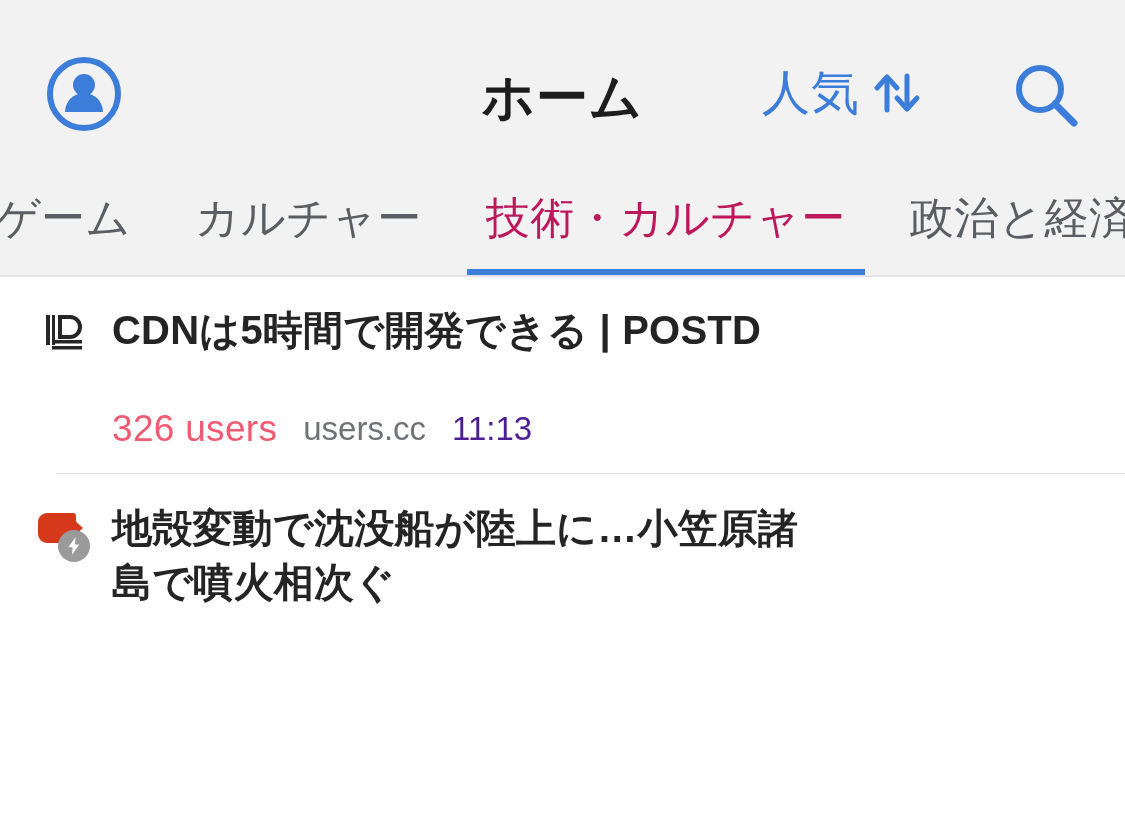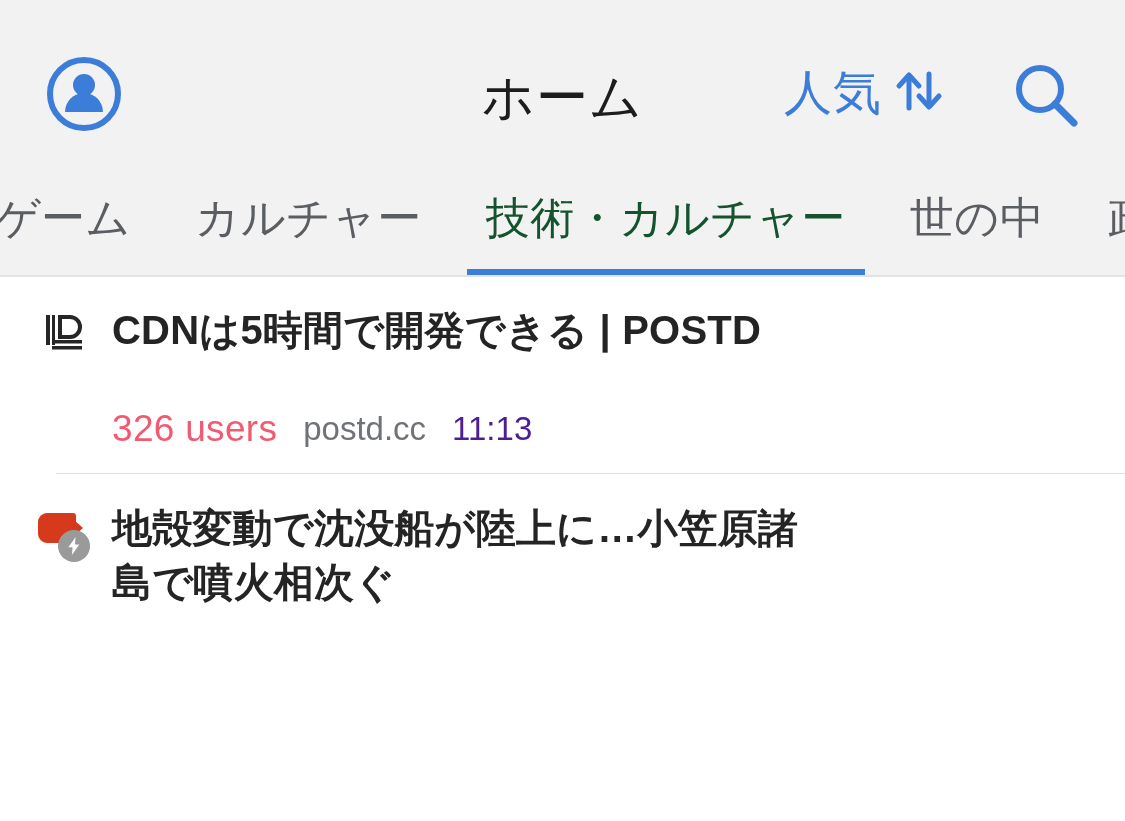--- a/index.html
+++ b/index.html
@@ -45,29 +45,30 @@
     cursor: pointer;
   }
   .header-title {
     position: absolute;
     left: 0;
     right: 0;
     top: 62px;
     text-align: center;
     font-size: 52px;
     line-height: 70px;
-    font-weight: 400;
+    font-weight: 700;
     color: #1d1d1d;
     letter-spacing: 1px;
   }
   .header-sort {
     position: absolute;
-    left: 784px;
+    left: 762px;
     top: 60px;
     display: flex;
+    align-items: center;
     gap: 6px;
     cursor: pointer;
   }
   .header-sort-label {
     font-size: 48px;
     line-height: 66px;
     font-weight: 400;
     color: #3b7dd8;
     letter-spacing: 1px;
   }
@@ -113,21 +114,21 @@
     cursor: pointer;
   }
   .tab-label {
     font-size: 44px;
     line-height: 115px;
     font-weight: 400;
     color: #5a5e63;
     letter-spacing: 0.5px;
   }
   .tab.active .tab-label {
-    color: #14532d;
+    color: #be185d;
   }
   .tab.active::after {
     content: "";
     position: absolute;
     left: 13px;
     right: 13px;
     bottom: 0;
     height: 6px;
     background: #3b7dd8;
   }
@@ -320,23 +321,20 @@
       </div>
 
       <div class="tab">
         <span class="tab-label">カルチャー</span>
       </div>
 
       <div class="tab active">
         <span class="tab-label">技術・カルチャー</span>
       </div>
 
-      <div class="tab">
-        <span class="tab-label">世の中</span>
-      </div>
 
       <div class="tab">
         <span class="tab-label">政治と経済</span>
       </div>
 
     </div>
   </div>
 
   <div class="feed">
 
@@ -349,21 +347,21 @@
             <path d="M18 8 h10 a10 10 0 0 1 0 20 h-10 z" fill="none" stroke="#262626" stroke-width="4"></path>
             <rect x="10" y="31" width="30" height="3.5" fill="#262626"></rect>
             <rect x="10" y="37" width="30" height="3.5" fill="#262626"></rect>
           </svg>
         </span>
       </div>
       <div class="entry-body">
         <div class="entry-title">CDNは5時間で開発できる | POSTD</div>
         <div class="entry-meta">
           <span class="meta-users">326 users</span>
-          <span class="meta-domain">postd.cc</span>
+          <span class="meta-domain">users.cc</span>
           <span class="meta-time">11:13</span>
         </div>
       </div>
     </div>
 
     <div class="entry entry-2">
       <div class="entry-divider"></div>
       <div class="entry-icon">
         <span class="favicon-amp-wrap">
           <span class="favicon-news"></span>

